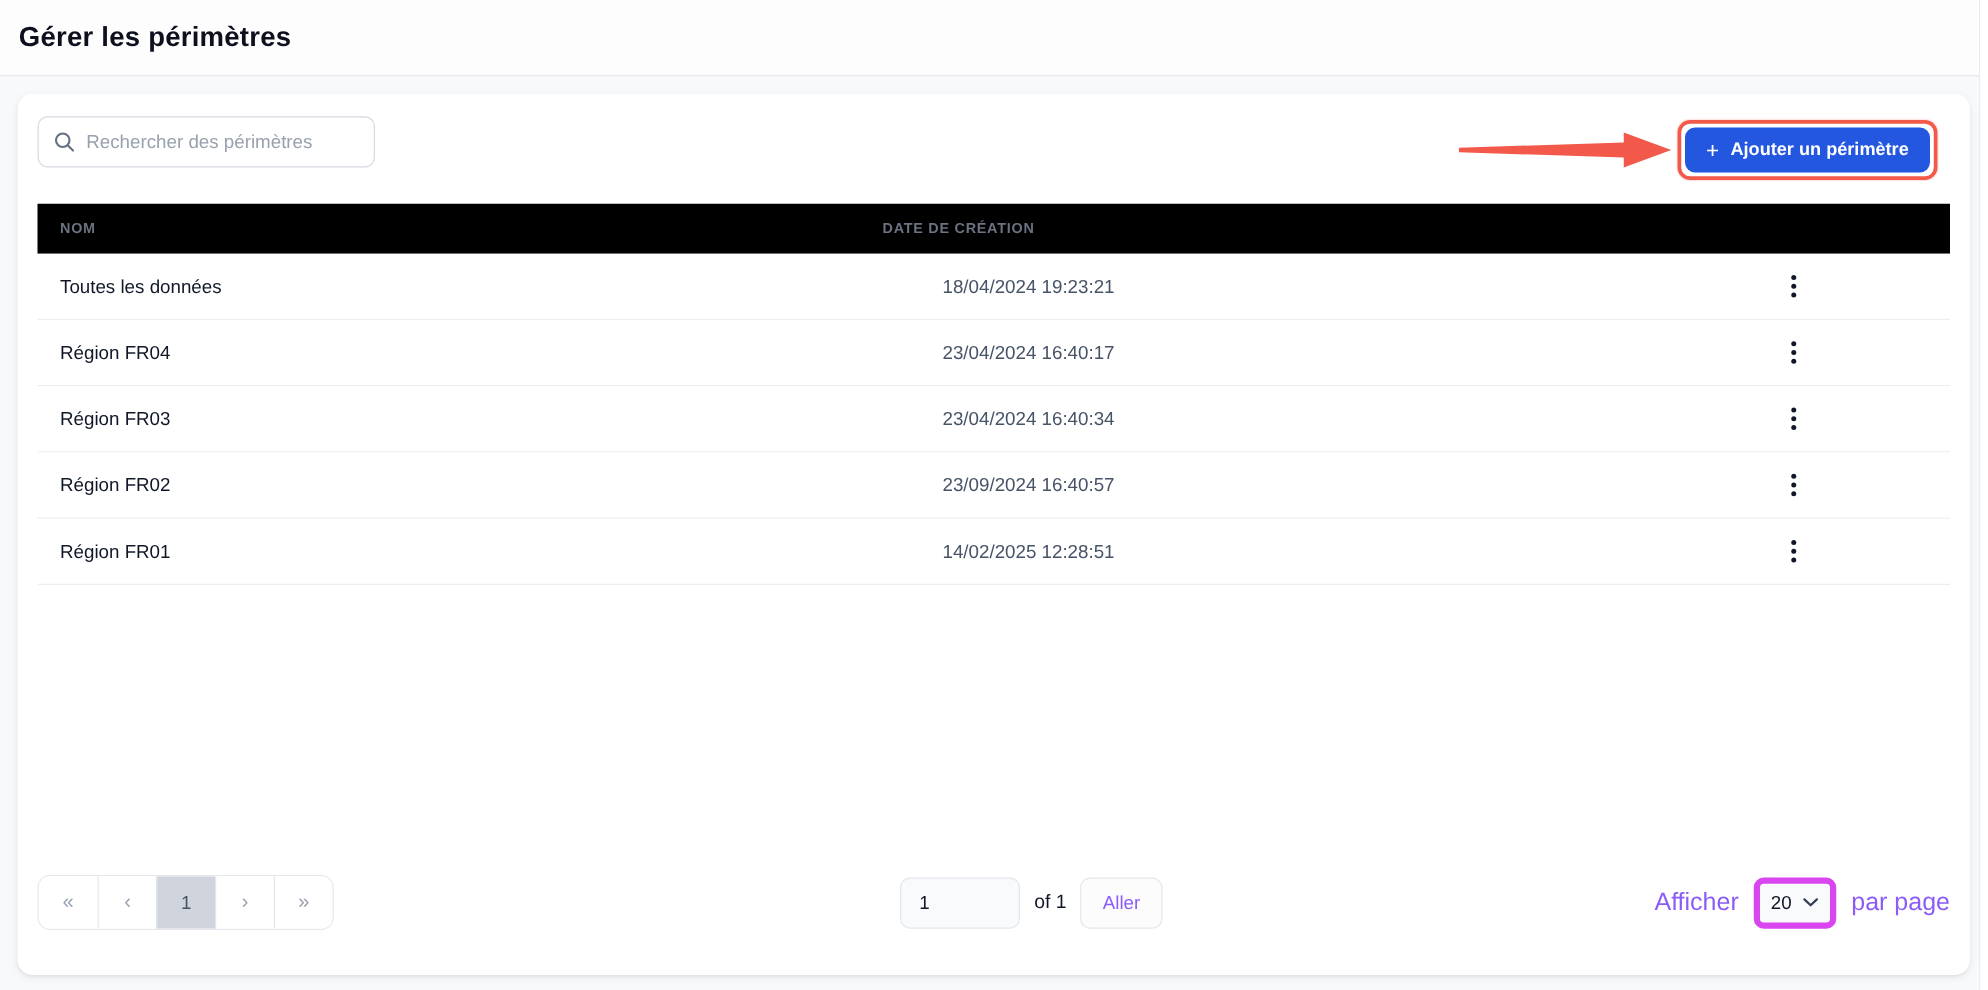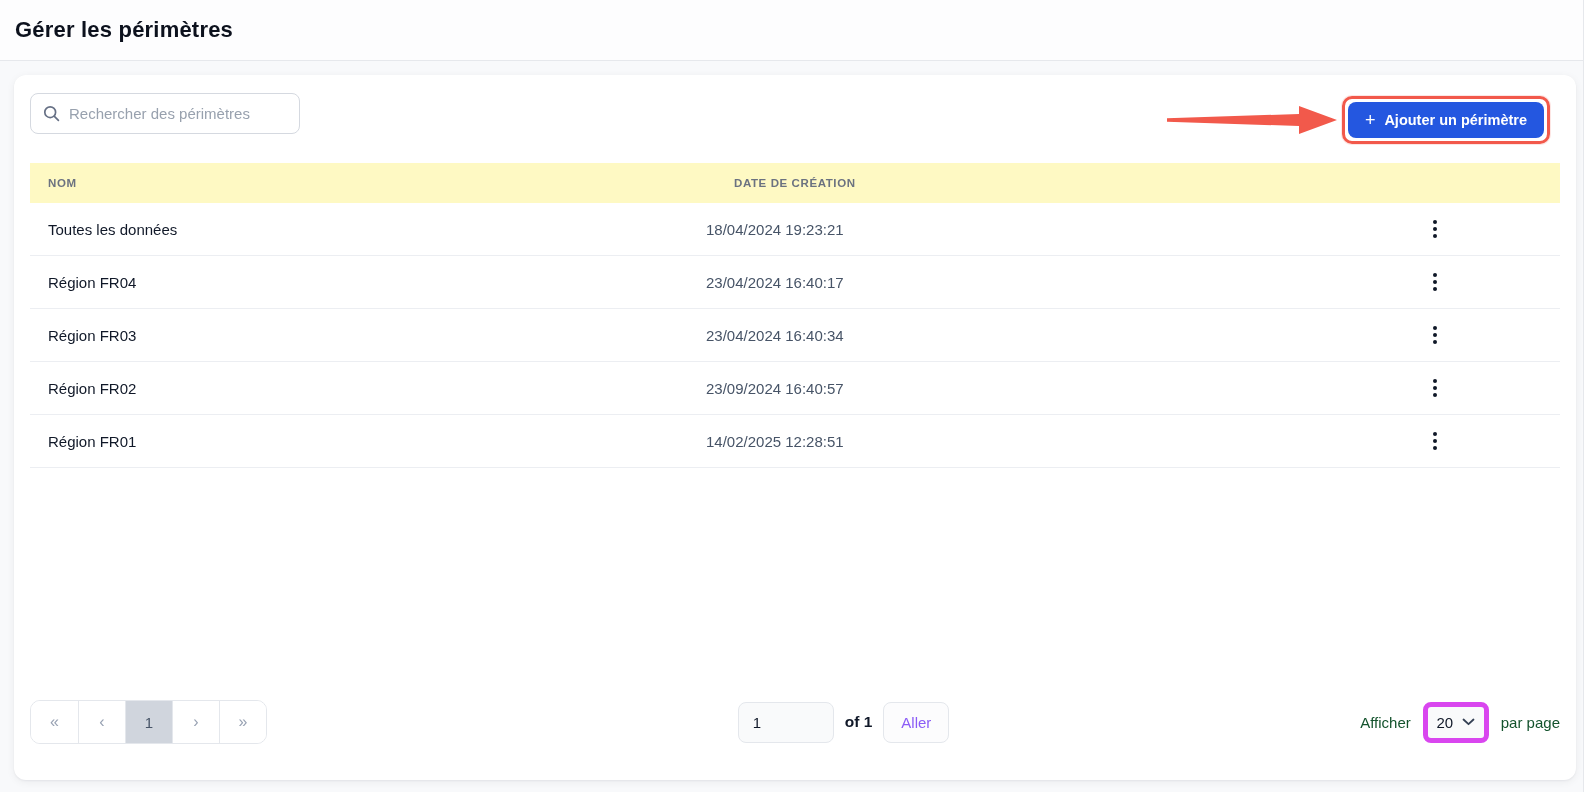--- a/index.html
+++ b/index.html
@@ -79,33 +79,33 @@
     margin-right: 3px;
   }
   
   .table { width: 1530px; }
   .thead, .trow {
     display: grid;
     grid-template-columns: 676px 604px 1fr;
     align-items: center;
   }
   .thead {
-    height: 40px; background: #fef9c3; gap: 28px;
+    height: 40px; background: #000000;
   }
   .th {
     font-size: 11.5px; font-weight: 700; color: #6b7280;
     letter-spacing: .6px; text-transform: uppercase;
   }
   .cell-name { padding-left: 18px; }
   .trow {
     height: 53px; border-bottom: 1px solid #eceef2;
     background: #ffffff;
   }
   .td-name { font-size: 15px; color: #101828; }
-  .td-date { font-size: 15px; color: #475467; }
+  .td-date { font-size: 15px; color: #475467; margin-left: 48px; }
   .td-actions { display: flex; justify-content: center; }
   .kebab-btn {
     background: none; border: none; cursor: pointer;
     padding: 6px 10px;
     display: flex; flex-direction: column; align-items: center; gap: 3px;
   }
   .kebab-btn i {
     width: 4px; height: 4px; border-radius: 50%;
     background: #101828; display: block;
   }
@@ -129,30 +129,30 @@
   .pager-seg:first-child { border-left: none; }
   .pager-seg.active { background: #d0d5dd; color: #475467; font-size: 15px; }
   .goto-group { display: flex; align-items: center; gap: 11px; margin-left: 60px; }
   .page-input {
     width: 96px; height: 41px;
     border: 1px solid #e4e7ec; border-radius: 8px;
     background: #f9fafb; padding: 0 14px;
     font-family: "Liberation Sans", sans-serif;
     font-size: 15px; color: #101828; outline: none;
   }
-  .of-label { font-size: 15.5px; color: #101828; font-weight: 700; }
+  .of-label { font-size: 15.5px; color: #101828; font-weight: 400; }
   .go-button {
     height: 41px; padding: 0 17px;
     border: 1px solid #e4e7ec; border-radius: 8px;
     background: #fcfcfd; color: #8b5cf6;
     font-family: "Liberation Sans", sans-serif;
     font-size: 15px; cursor: pointer;
   }
   .size-group { display: flex; align-items: center; gap: 12px; }
-  .size-label { font-size: 15px; color: #14532d; }
+  .size-label { font-size: 20px; color: #8b5cf6; }
   .size-select {
     width: 66px; height: 41px;
     border: 5px solid #d946ef; border-radius: 8px;
     background: #f9fafb;
     display: flex; align-items: center; justify-content: center; gap: 9px;
     cursor: pointer;
   }
   .size-select .size-value { font-size: 15px; color: #101828; }
 </style>
 </head>

